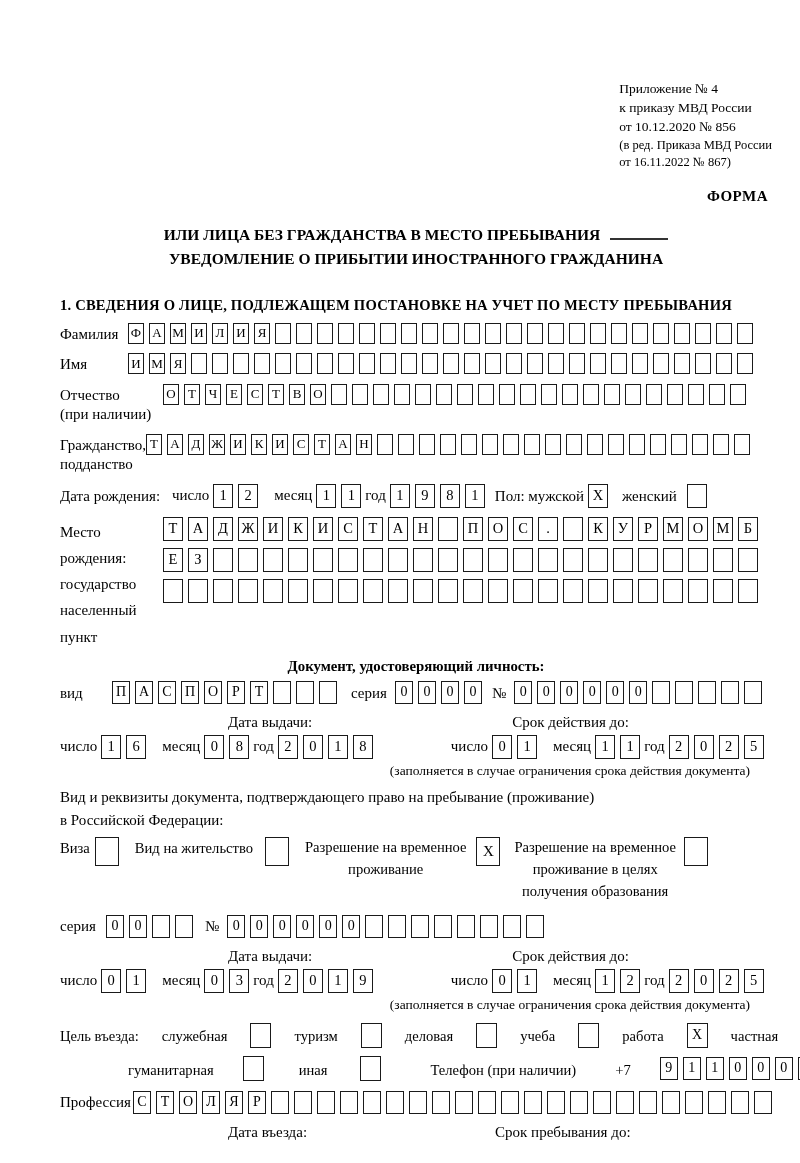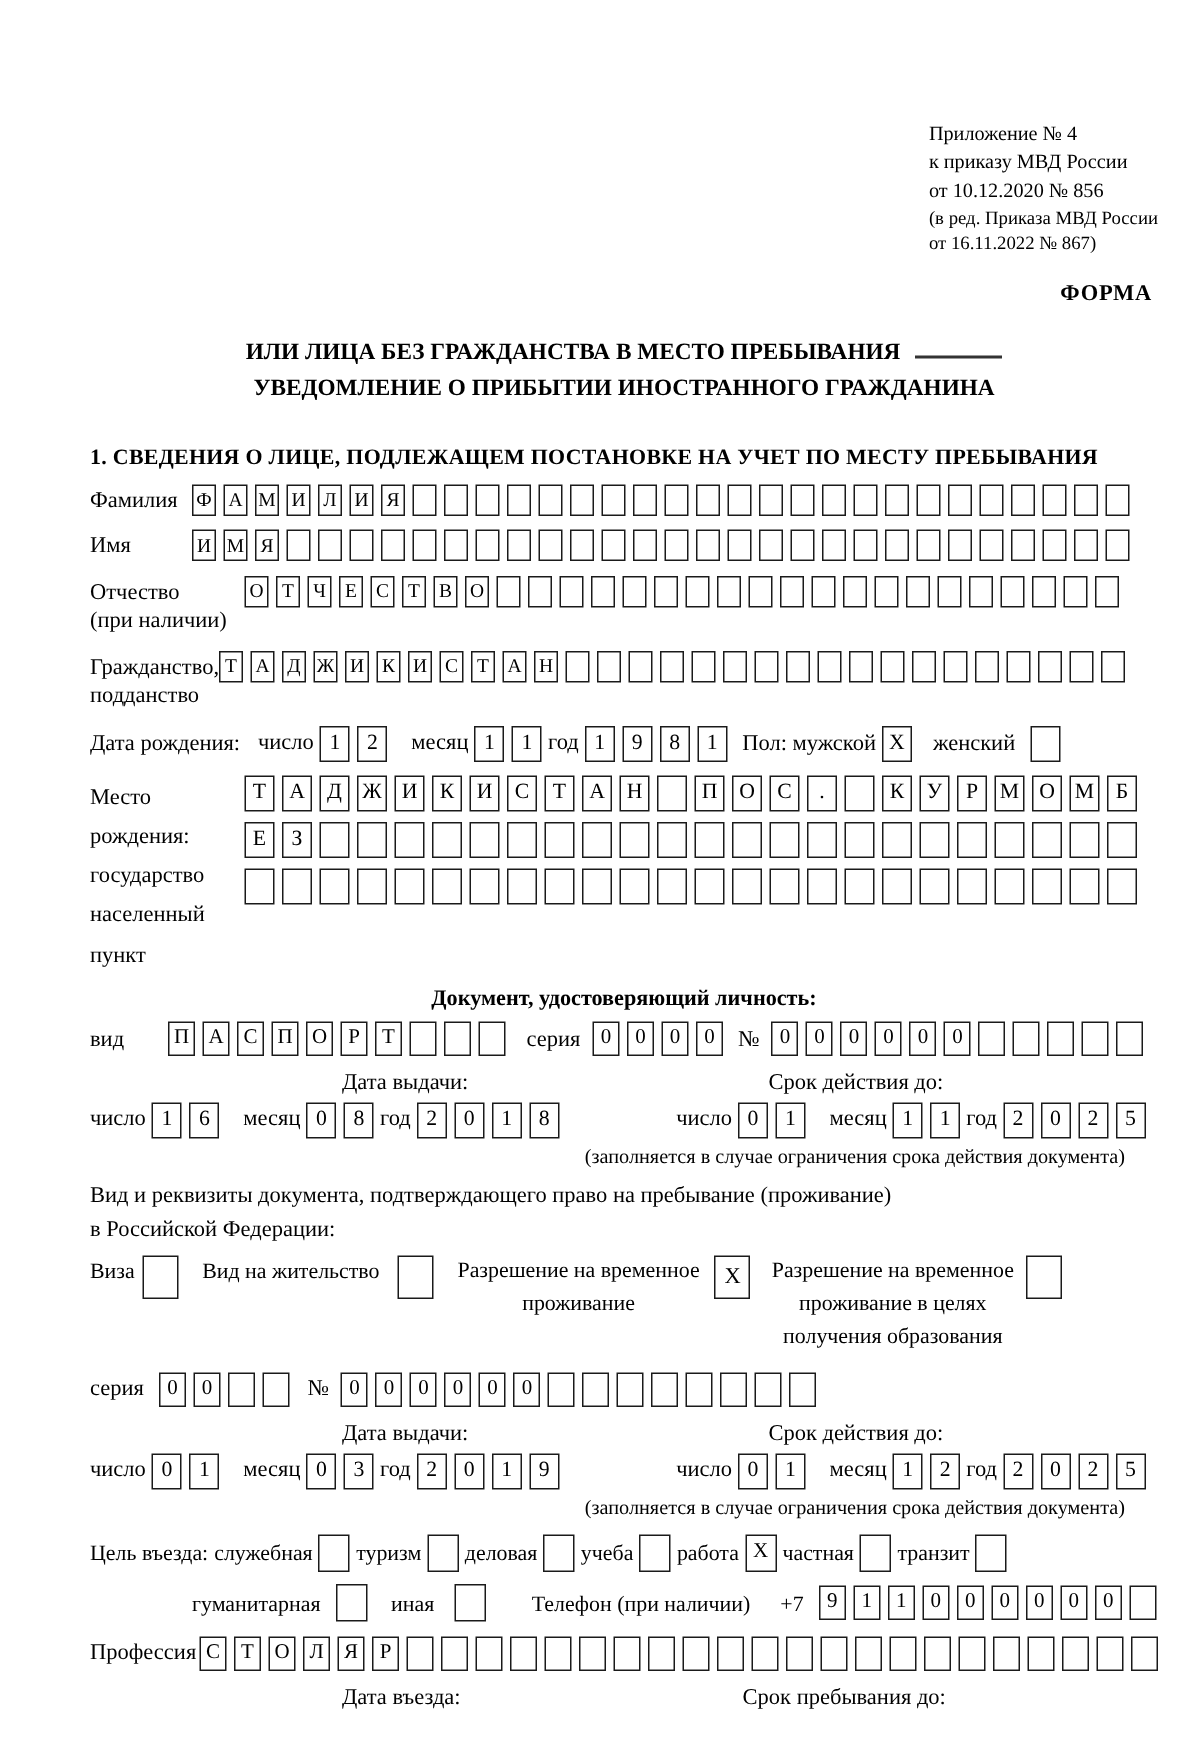--- a/index.html
+++ b/index.html
@@ -36,21 +36,21 @@
   .chk .cell { width: 21px; height: 25px; font-size: 14px; }
 
   .cellcol { display: flex; flex-direction: column; gap: 7px; }
 
   
   .dhead-row { display: flex; font-size: 15px; margin-top: 10px; }
   .dgroup { display: inline-flex; align-items: center; gap: 4px; white-space: nowrap; }
   .dgroup .lbl { padding-top: 0; }
   .note { font-size: 13.5px; text-align: right; padding-right: 22px; margin-top: 4px; }
   .gap8 { display: inline-block; width: 8px; }
-  .purpose-row { gap: 4px; font-size: 14.6px; }
+  .purpose-row { gap: 23px; font-size: 14.6px; }
   .purpose-row .lbl { padding-top: 4px; }
   .viza-row { font-size: 14.6px; }
 </style>
 </head>
 <body>
 
 <div class="page">
 
   <div class="top-right">
     <div class="inner">

